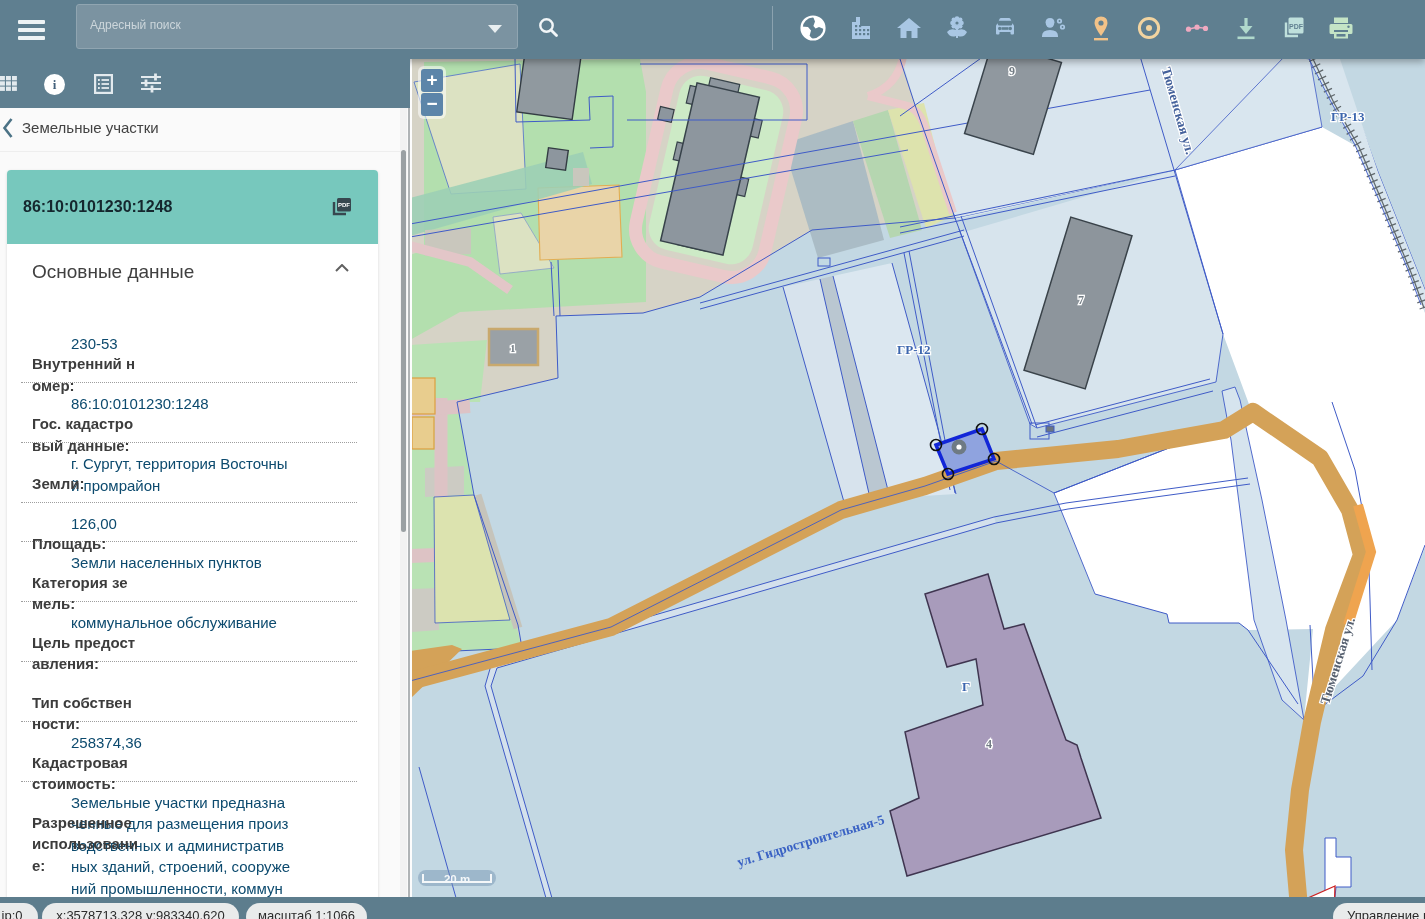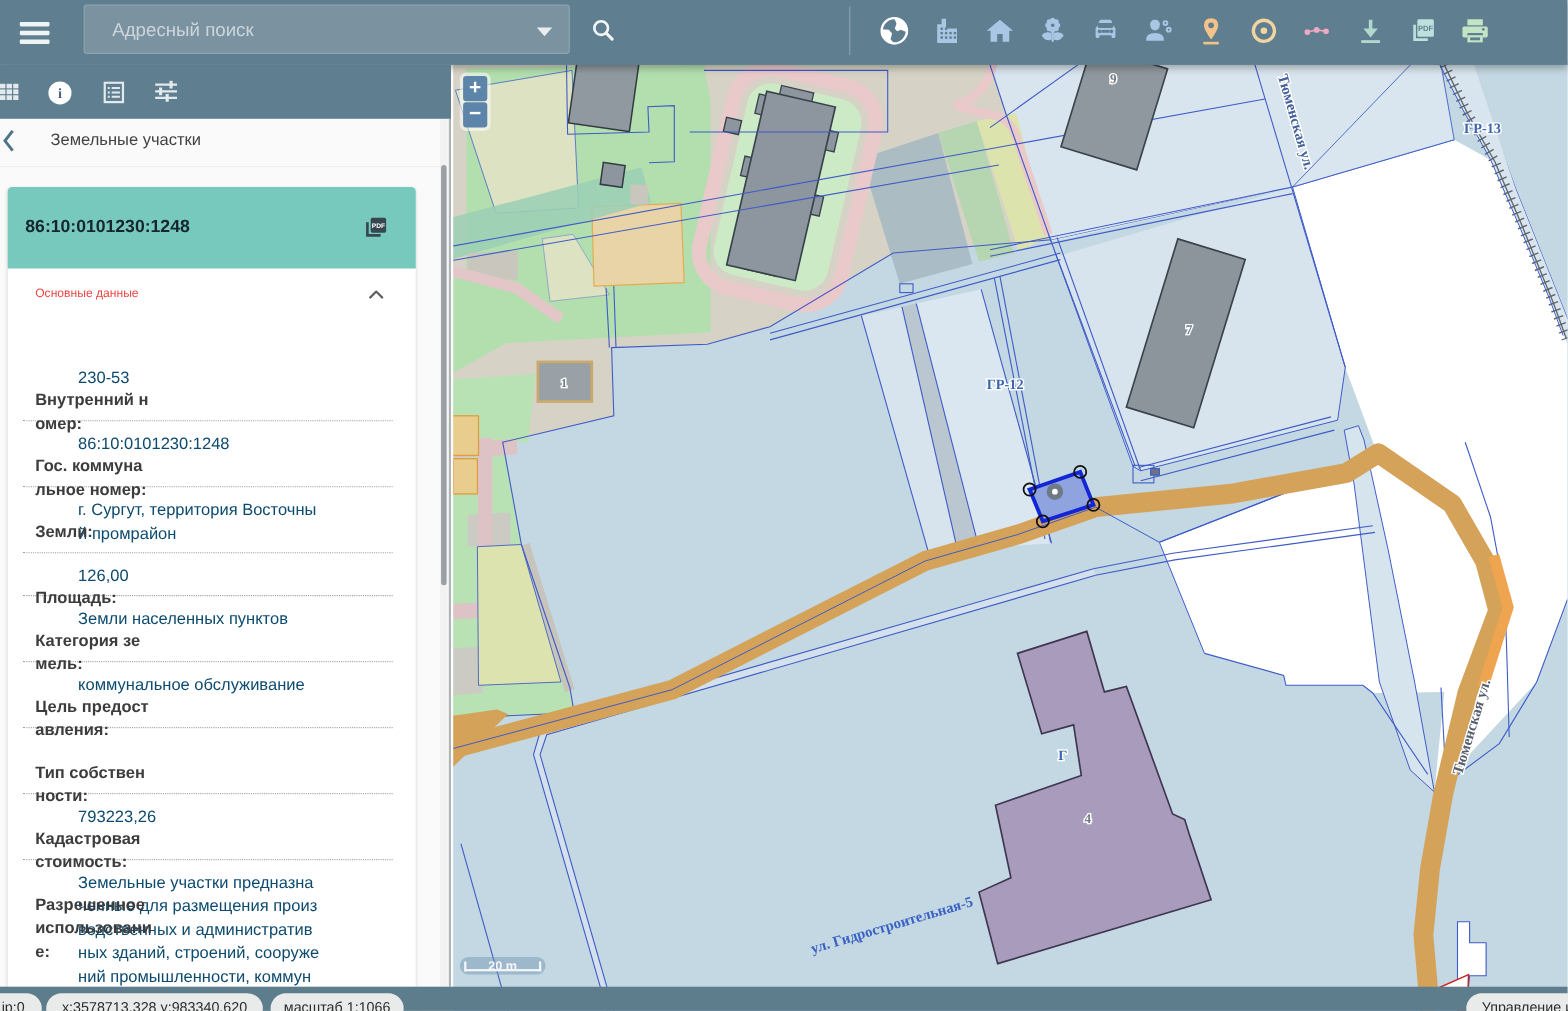--- a/index.html
+++ b/index.html
@@ -2,35 +2,35 @@
 <html><head>
 <meta charset="utf-8">
 <style>
   * { margin:0; padding:0; box-sizing:border-box; }
   html,body { width:1425px; height:919px; overflow:hidden; font-family:"Liberation Sans", sans-serif; background:#fafafa; }
   .abs { position:absolute; }
   
   #topbar { position:absolute; left:0; top:0; width:1425px; height:59px; background:#5f7f90; z-index:30; box-shadow:0 3px 7px rgba(0,0,0,0.3); }
   #burger div { position:absolute; left:18px; width:27px; height:3.5px; background:#eef3f5; border-radius:1px; }
   #searchbox { position:absolute; left:76px; top:4px; width:442px; height:45px; background:#7b93a1; border:1px solid #90a5b1; border-radius:3px; }
-  #searchbox .ph { position:absolute; left:25px; top:13px; font-size:17px; color:#ccd6db; }
+  #searchbox .ph { position:absolute; left:13px; top:13px; font-size:12px; color:#ccd6db; }
   #searchbox .caret { position:absolute; right:15px; top:20px; width:0; height:0; border-left:7px solid transparent; border-right:7px solid transparent; border-top:8px solid #e8eef0; }
   #topdivider { position:absolute; left:772px; top:6px; width:1px; height:44px; background:rgba(255,255,255,0.28); }
   .ticon { position:absolute; top:14px; width:28px; height:28px; }
   
   #tabstrip { position:absolute; left:0; top:59px; width:410px; height:49px; background:#5f7f90; z-index:31; }
   
   #sidebar { position:absolute; left:0; top:108px; width:410px; height:811px; background:#fafafa; z-index:20; }
   #sbheader { position:absolute; left:0; top:0; width:403px; height:44px; background:#fafafa; border-bottom:1px solid #eeeeee; }
   
-  #sbheader .ttl { position:absolute; left:46px; top:11px; font-size:15px; color:#424242; }
+  #sbheader .ttl { position:absolute; left:22px; top:11px; font-size:15px; color:#424242; }
   #card { position:absolute; left:7px; top:62px; width:371px; height:760px; background:#ffffff; box-shadow:0 1px 3px rgba(0,0,0,0.15); border-radius:4px 4px 0 0; }
   #tealhead { position:absolute; left:0; top:0; width:371px; height:74px; background:#77c8bd; border-radius:4px 4px 0 0; }
   #tealhead .num { position:absolute; left:16px; top:28px; font-size:16px; font-weight:bold; color:#15272e; }
-  #osn { position:absolute; left:25px; top:91px; font-size:11px; color:#ef4444; }
+  #osn { position:absolute; left:25px; top:91px; font-size:19px; color:#404040; }
   #chevup { position:absolute; left:328px; top:94px; width:14px; height:8px; }
   #rows { position:absolute; left:14px; top:153px; width:336px; }
   .row { position:relative; border-bottom:1px dotted #9e9e9e; padding:10px 0 6px 0; }
   .row .lb { position:absolute; left:11px; top:10px; width:106.3px; font-size:15px; font-weight:bold; color:#3c3c3c; line-height:21.5px; word-break:break-all;margin-top:20px; }
   .row .vl { margin-left:50px; width:220px; font-size:15px; color:#0c4a6e; line-height:21.5px; word-break:break-all; }
   .l2 { min-height:60px; }
   
   #sbtrack { position:absolute; left:400px; top:108px; width:7px; height:789px; background:#f2f2f2; z-index:26; }
   #sbdivider { position:absolute; left:408px; top:108px; width:1.5px; height:789px; background:#b0b4b6; z-index:28; }
   #sbthumb { position:absolute; left:401px; top:150px; width:5px; height:382px; background:#9aa0a3; border-radius:2.5px; z-index:27; }
@@ -382,21 +382,21 @@
     <div id="osn">Основные данные</div>
     <svg id="chevup" viewBox="0 0 14 8">
         <path d="M1 7 L7 1 L13 7" fill="none" stroke="#616161" stroke-width="2"></path>
       </svg>
     <div id="rows">
       <div class="row l2">
           <div class="lb">Внутренний номер:</div>
           <div class="vl">230-53</div>
         </div>
       <div class="row l2">
-          <div class="lb">Гос. коммунальное номер:</div>
+          <div class="lb">Гос. кадастровый данные:</div>
           <div class="vl">86:10:0101230:1248</div>
         </div>
       <div class="row l2">
           <div class="lb">Земли:</div>
           <div class="vl">г. Сургут, территория Восточный промрайон</div>
         </div>
       <div class="row">
           <div class="lb">Площадь:</div>
           <div class="vl">126,00</div>
         </div>
@@ -407,21 +407,21 @@
       <div class="row l2">
           <div class="lb">Цель предоставления:</div>
           <div class="vl">коммунальное обслуживание</div>
         </div>
       <div class="row l2">
           <div class="lb">Тип собственности:</div>
           <div class="vl">&nbsp;</div>
         </div>
       <div class="row l2">
           <div class="lb">Кадастровая стоимость:</div>
-          <div class="vl">793223,26</div>
+          <div class="vl">258374,36</div>
         </div>
       <div class="row" style="border-bottom:none">
           <div class="lb">Разрешенное использование:</div>
           <div class="vl">Земельные участки предназначенные для размещения производственных и административных зданий, строений, сооружений промышленности, коммун</div>
         </div>
     </div>
   </div>
 </div>
 <div id="sbtrack"></div>
 <div id="sbdivider"></div>

